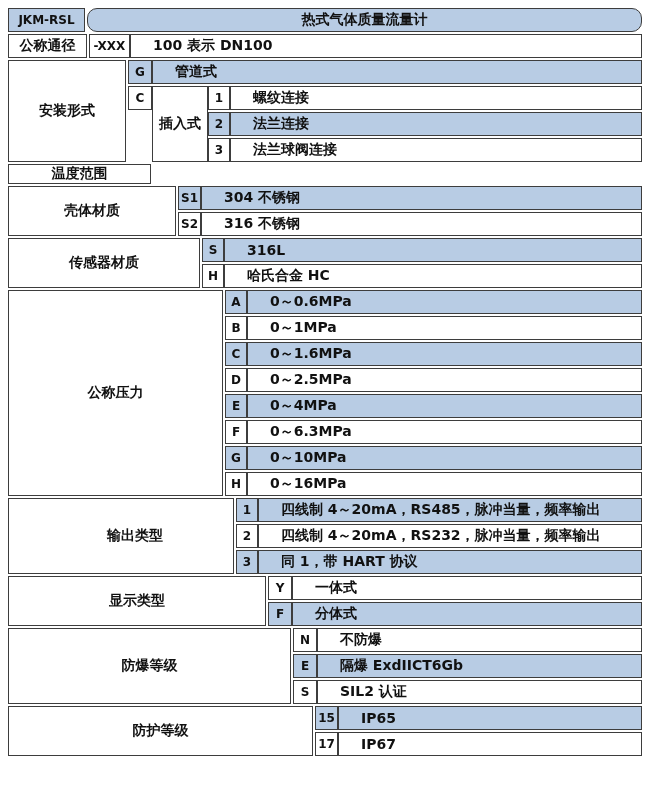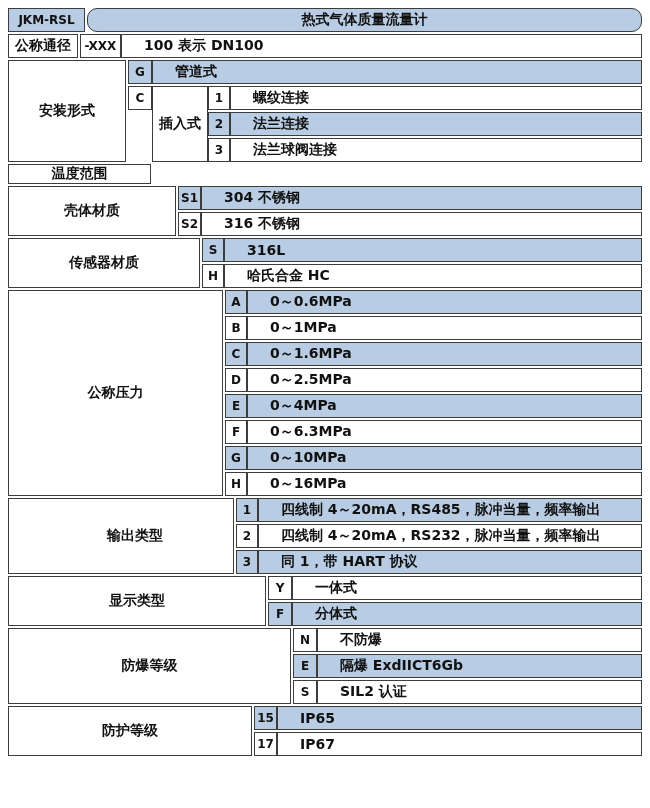--- a/index.html
+++ b/index.html
@@ -30,21 +30,21 @@
 </head>
 <body>
 
 <div class="spec-table">
   <div class="section">
     <div class="cell bg-blue code" style="width:77px">JKM-RSL</div>
     <div class="cell bg-blue desc center" style="flex:1">热式气体质量流量计</div>
   </div>
 
 <div class="section">
-      <div class="cell stretch bg-white" style="width: 70px; text-align: center;">公称通径</div>
+      <div class="cell stretch bg-white" style="width: 79px; text-align: center;">公称通径</div>
       <div class="opts">
         <div class="orow">
           <div class="cell code bg-white" style="width: 41px;">-XXX</div>
           <div class="cell desc bg-white">100 表示 DN100</div>
         </div>
       </div>
     </div>
     <div class="section">
       <div class="cell stretch bg-white" style="width: 118px;">安装形式</div>
       <div class="opts">
@@ -179,21 +179,21 @@
           <div class="cell code bg-blue" style="width: 24px;">E</div>
           <div class="cell desc bg-blue">隔爆 ExdIICT6Gb</div>
         </div>
         <div class="orow">
           <div class="cell code bg-white" style="width: 24px;">S</div>
           <div class="cell desc bg-white">SIL2 认证</div>
         </div>
       </div>
     </div>
     <div class="section">
-      <div class="cell stretch bg-white" style="width: 244px;">防护等级</div>
+      <div class="cell stretch bg-white" style="width: 305px;">防护等级</div>
       <div class="opts">
         <div class="orow">
           <div class="cell code bg-blue" style="width: 23px;">15</div>
           <div class="cell desc bg-blue">IP65</div>
         </div>
         <div class="orow">
           <div class="cell code bg-white" style="width: 23px;">17</div>
           <div class="cell desc bg-white">IP67</div>
         </div>
       </div>

